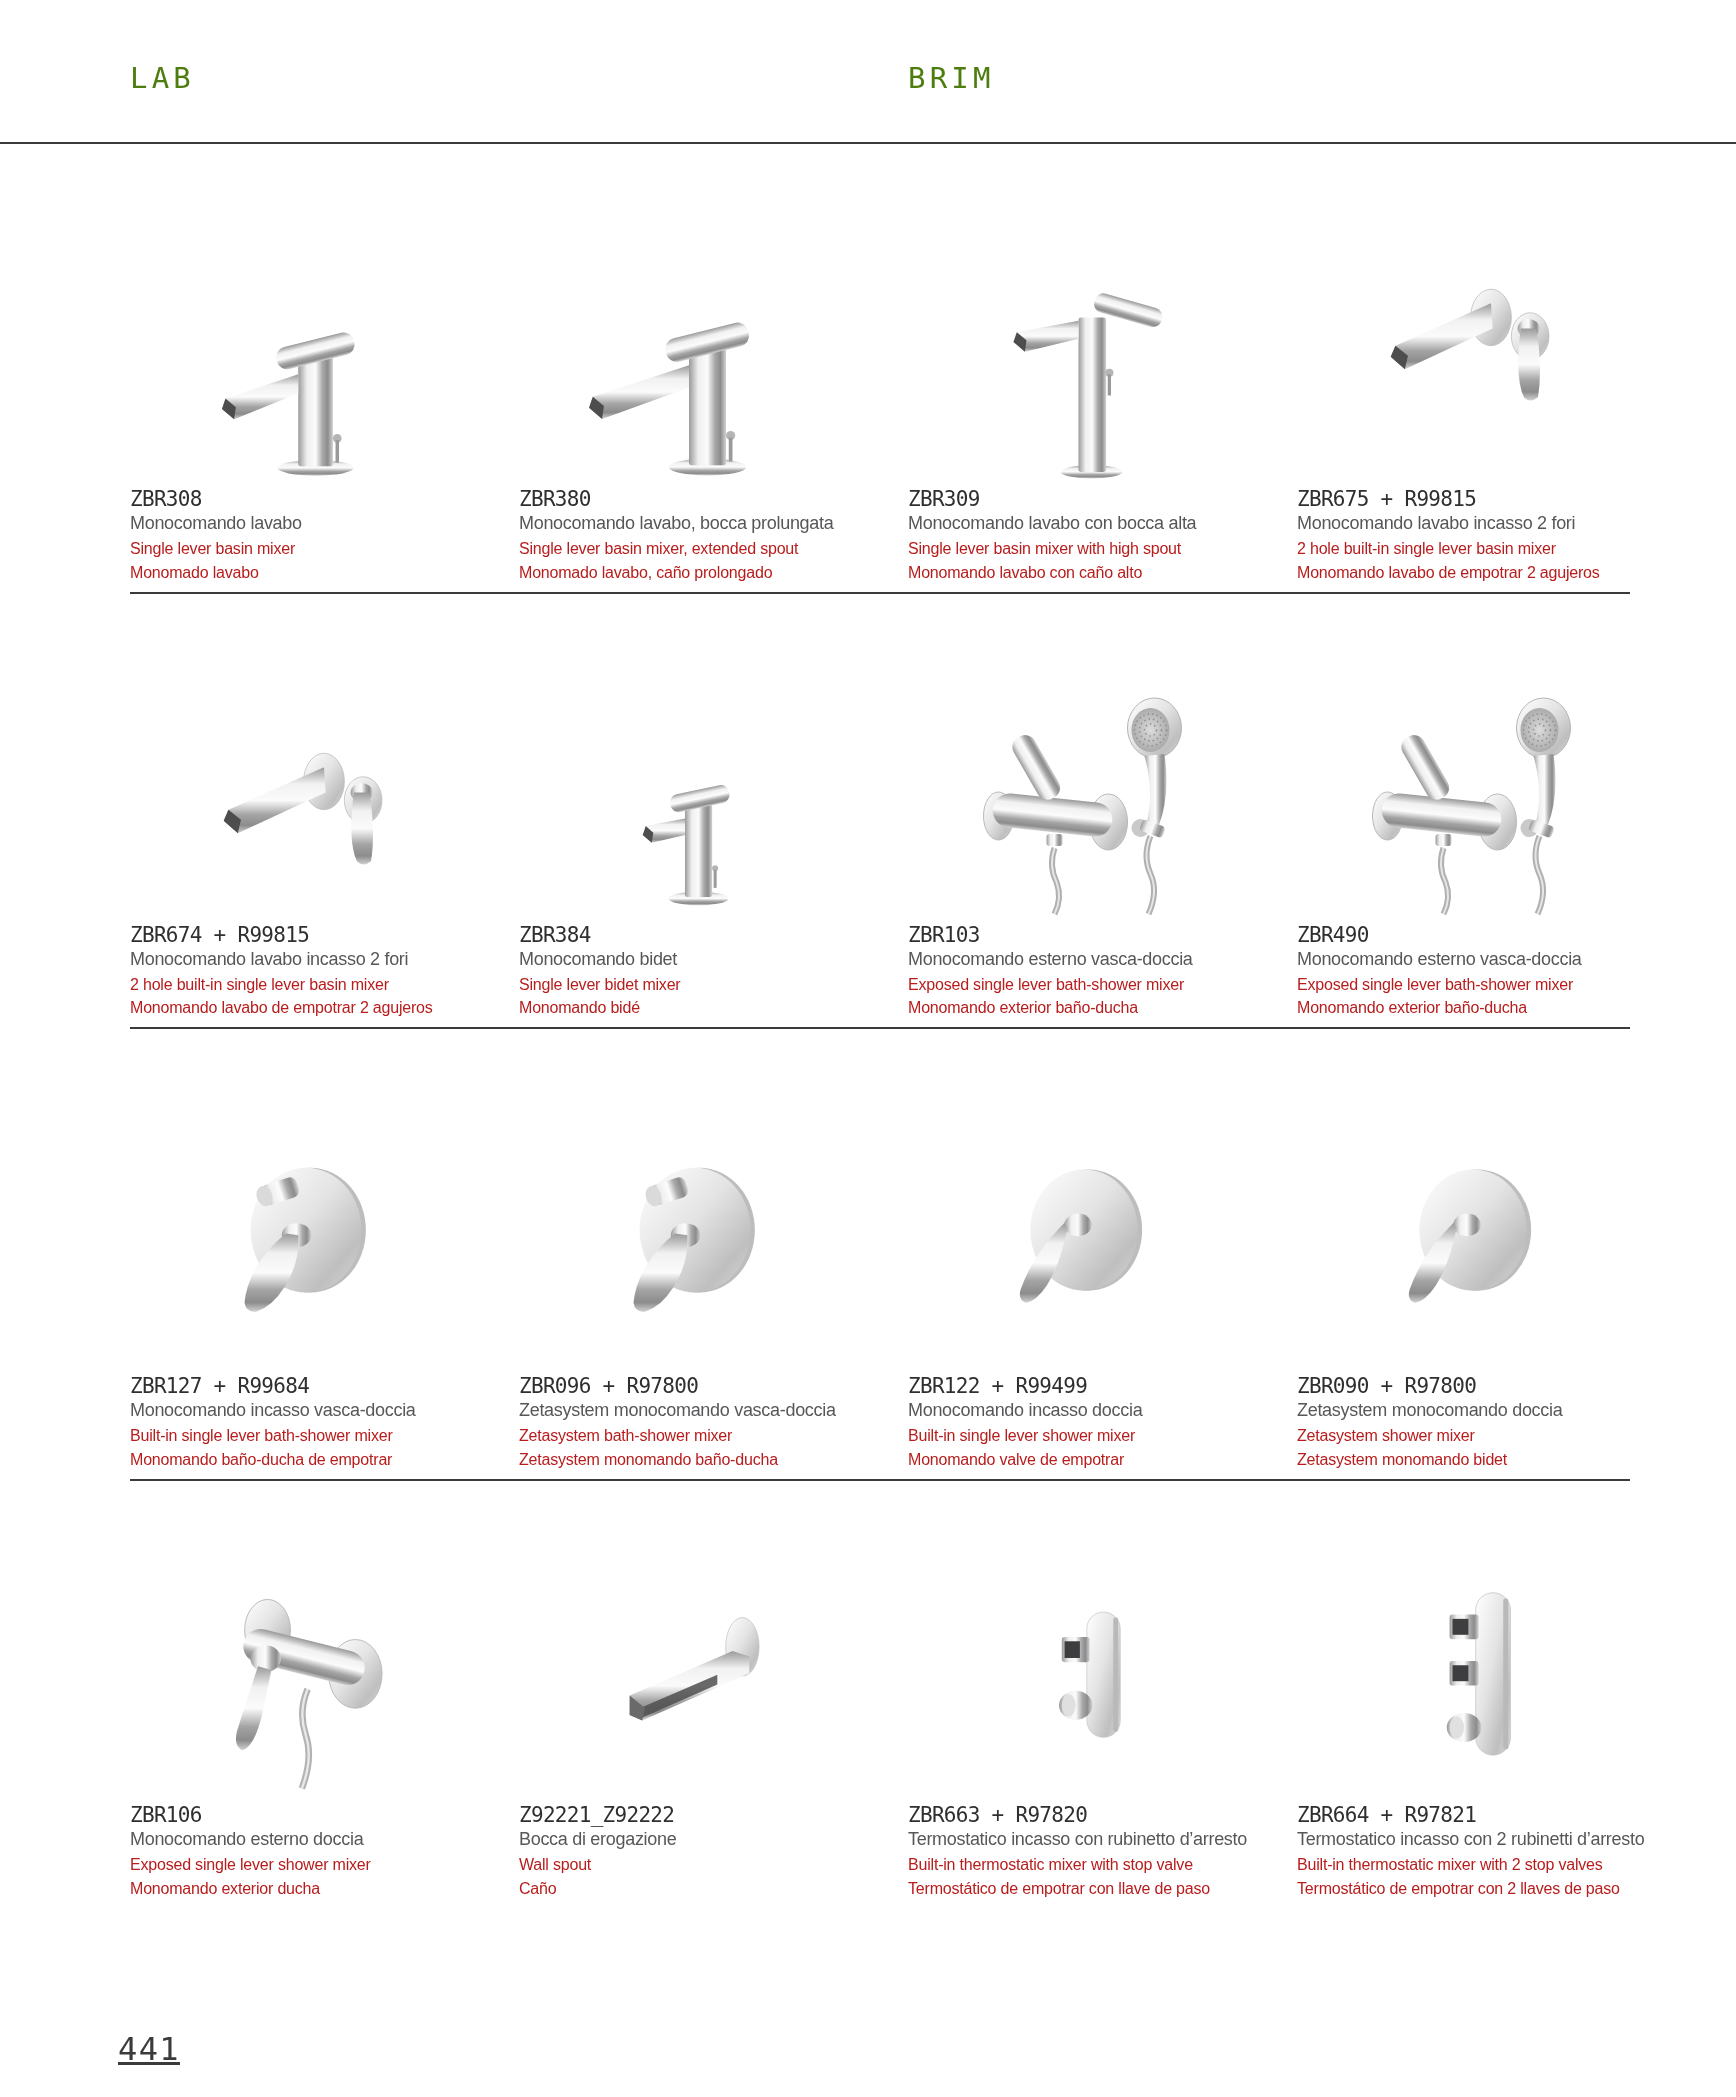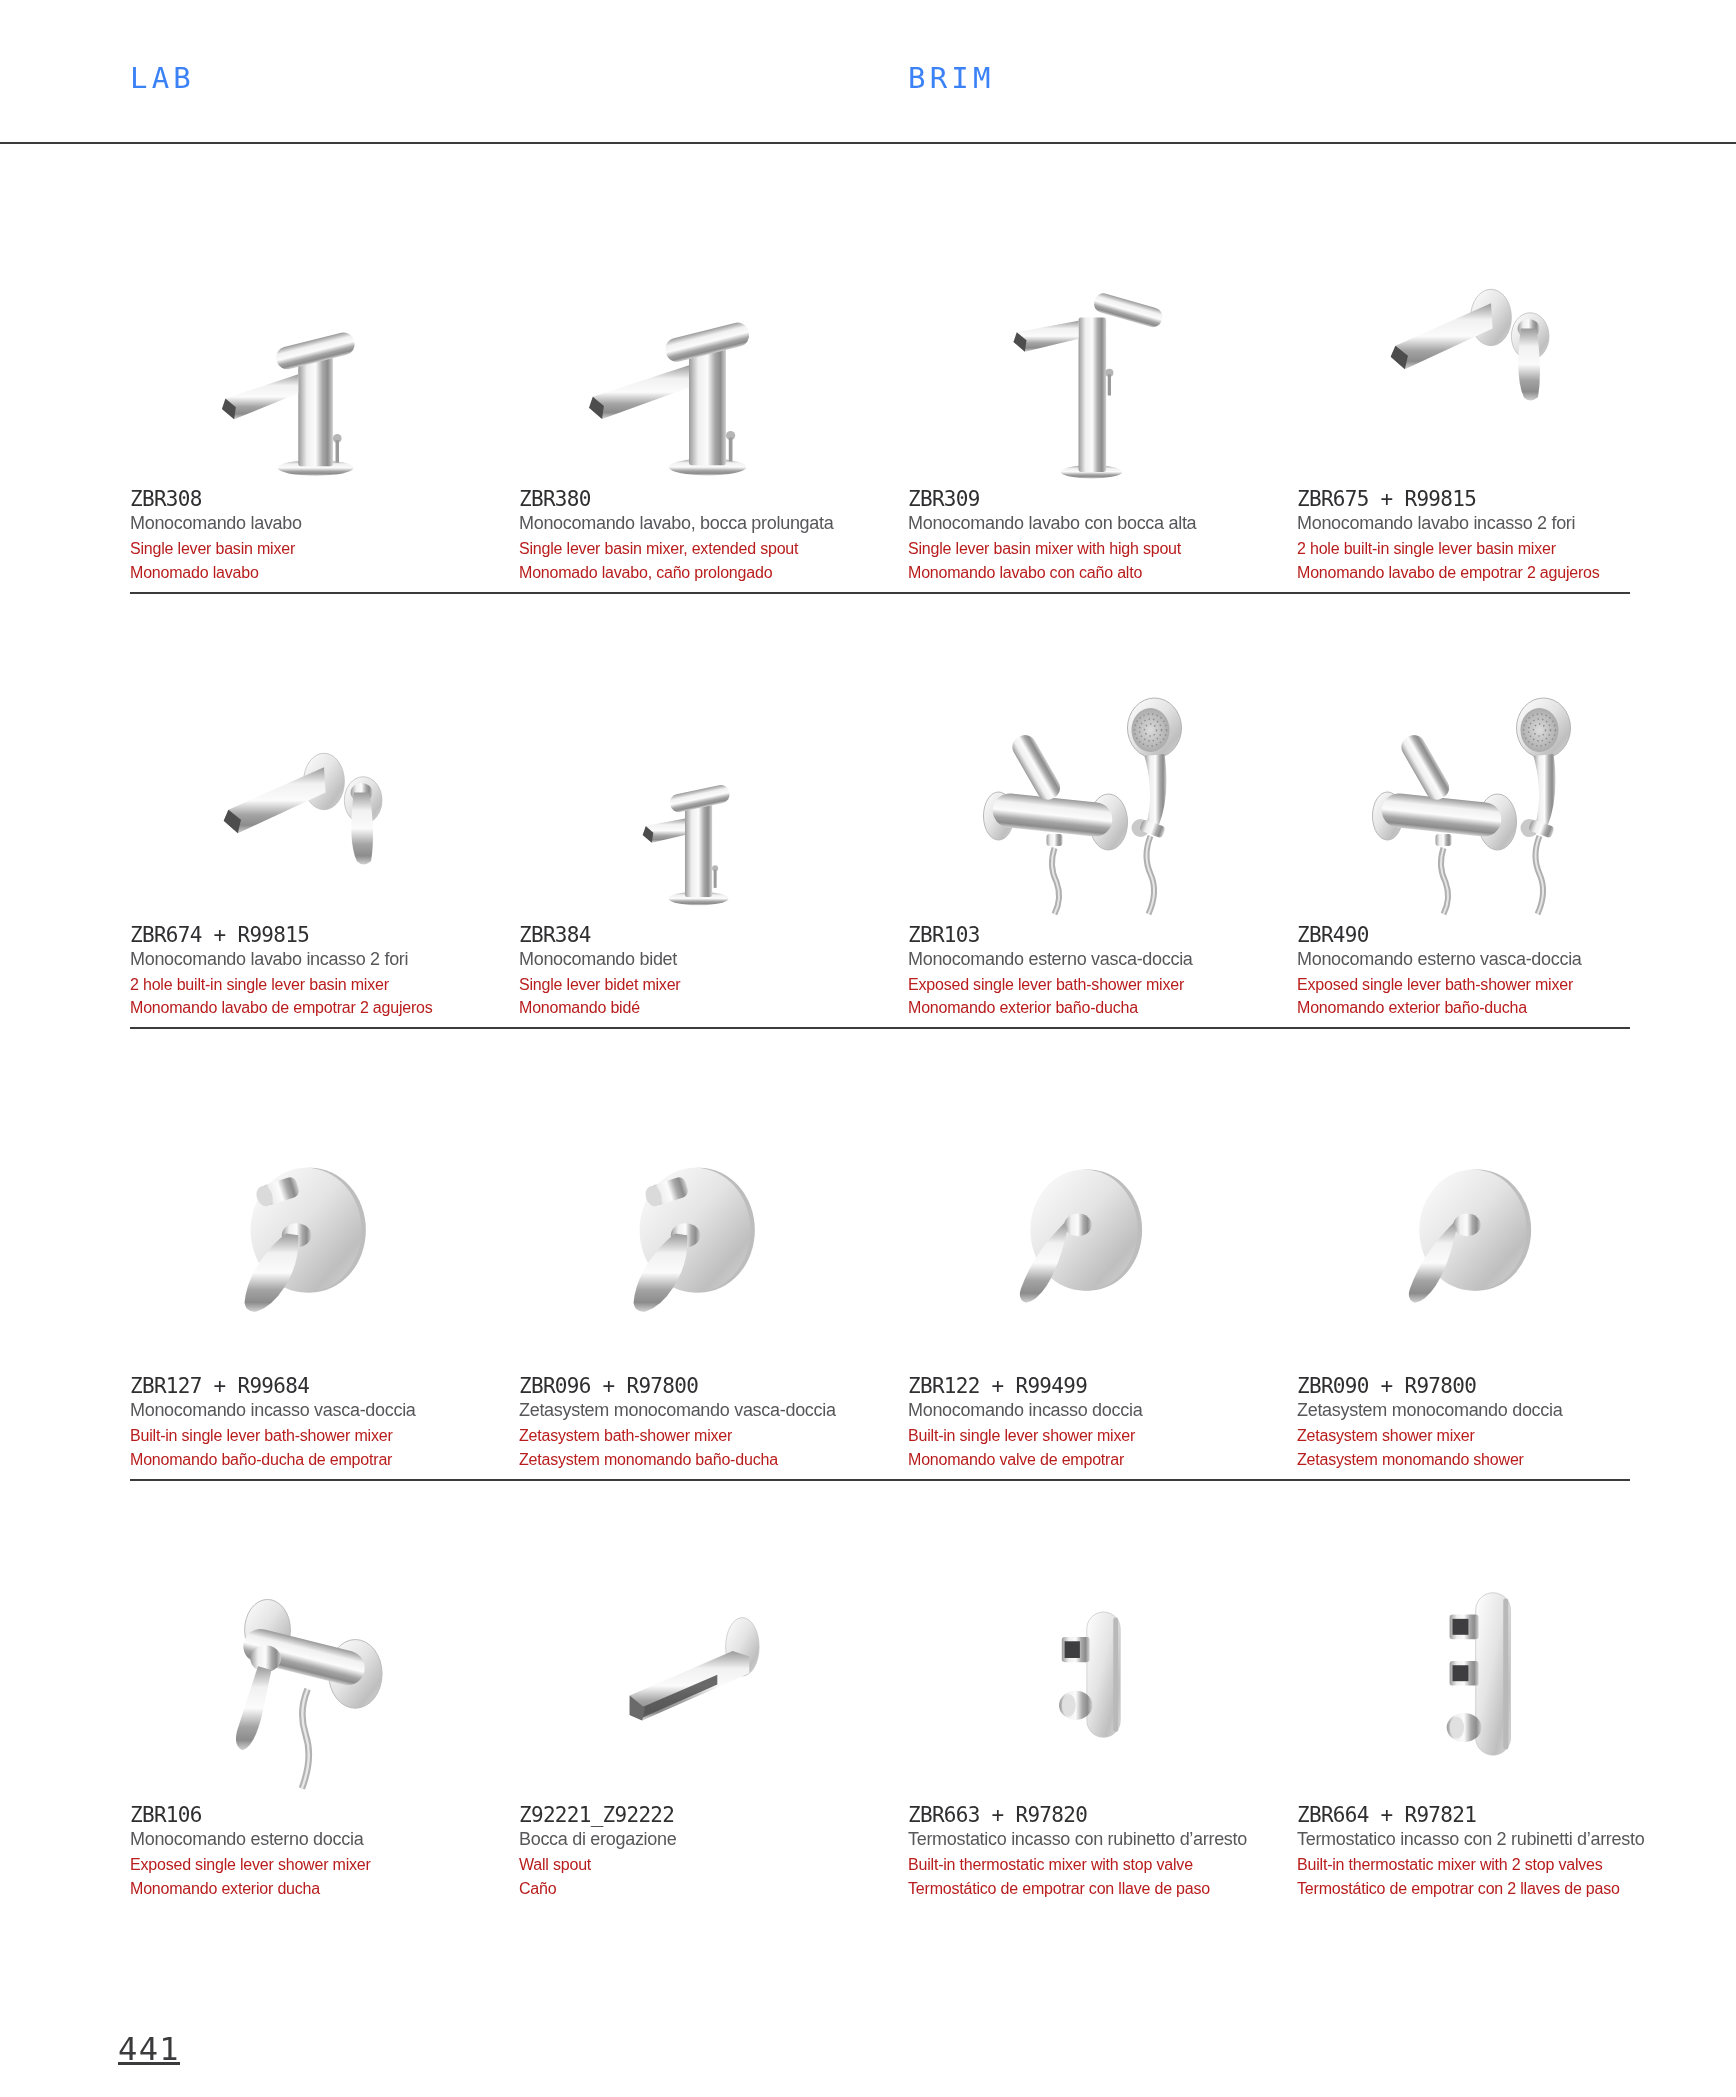--- a/index.html
+++ b/index.html
@@ -14,21 +14,21 @@
   .header{
     display:grid;
     grid-template-columns:778px 1fr;
     padding:61px 0 0 130px;
   }
   .brand{
     font-family:"DejaVu Sans Mono", monospace;
     font-size:29px;
     font-weight:400;
     letter-spacing:4.2px;
-    color:#3b82f6;
+    color:#4d7c0f;
   }
   .toprule{
     margin-top:47px;
     border-top:2.8px solid #3b3b3d;
     width:100%;
   }
   .content{ padding-left:130px; }
   .rowgrid{
     display:grid;
     grid-template-columns:repeat(4,389px);
@@ -432,21 +432,21 @@
       <figure class="cell" style="margin:0">
         <div class="imgbox">
           <svg class="mb38" width="208" height="208" viewBox="0 0 240 240" preserveAspectRatio="xMidYMid meet">
               <use href="#s-round-lever"></use>
             </svg>
         </div>
         <figcaption class="cap">
           <div class="code">ZBR090 + R97800</div>
           <div class="it">Zetasystem monocomando doccia</div>
           <div class="en">Zetasystem shower mixer</div>
-          <div class="es">Zetasystem monomando shower</div>
+          <div class="es">Zetasystem monomando bidet</div>
         </figcaption>
       </figure>
     </div>
     <div class="divider"></div>
 
     <div class="rowgrid r4">
       <figure class="cell" style="margin:0">
         <div class="imgbox">
           <svg width="236" height="229" viewBox="0 0 240 240" preserveAspectRatio="xMidYMax meet">
               <use href="#s-exposed-shower"></use>

